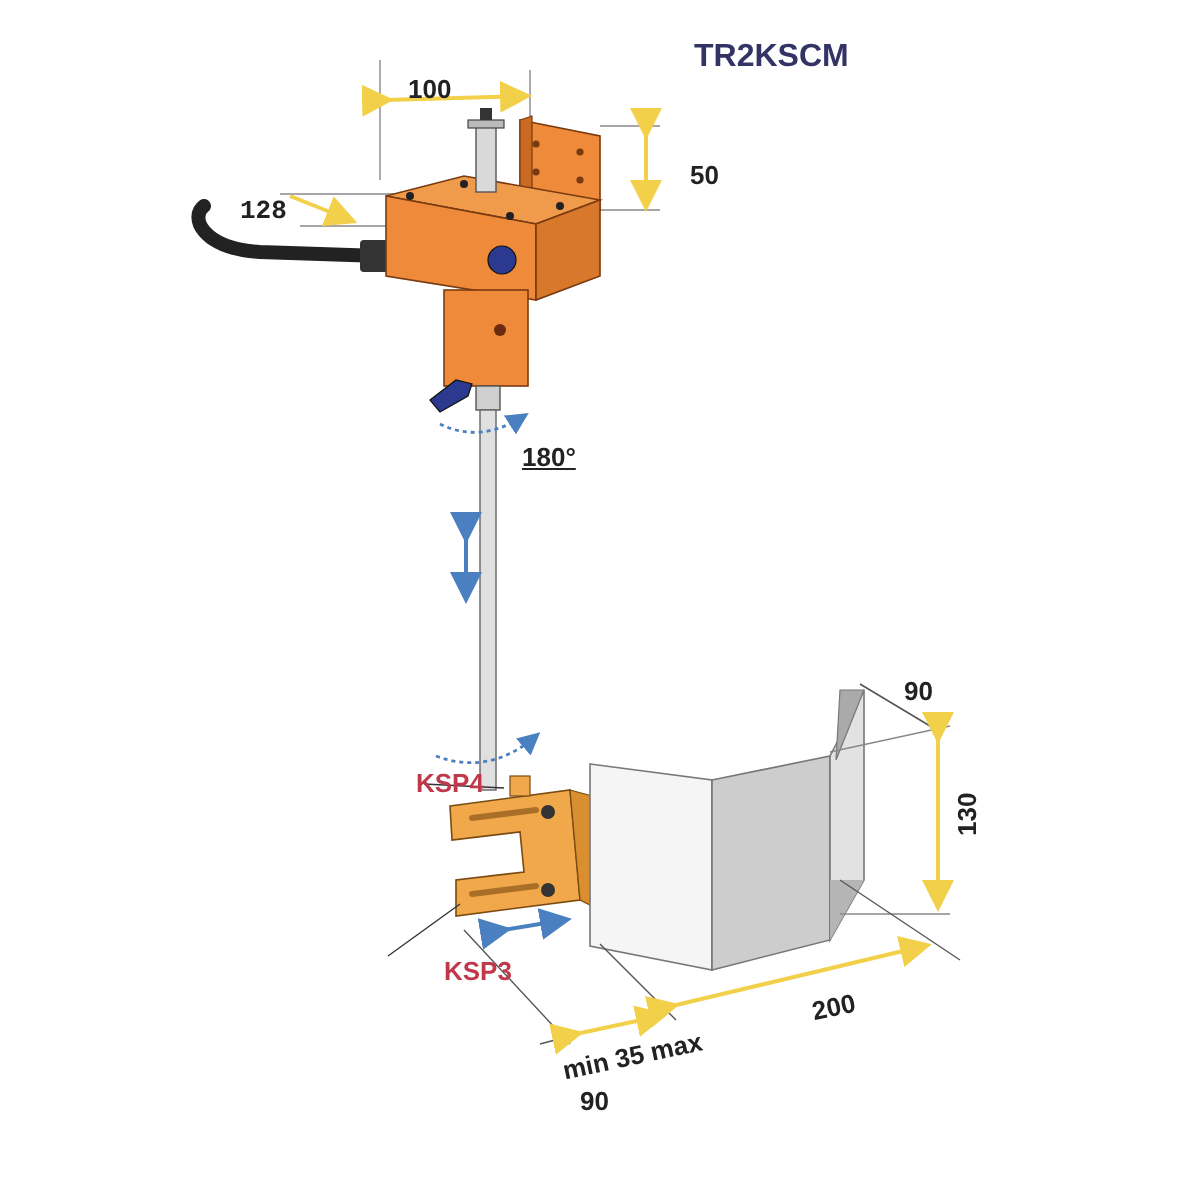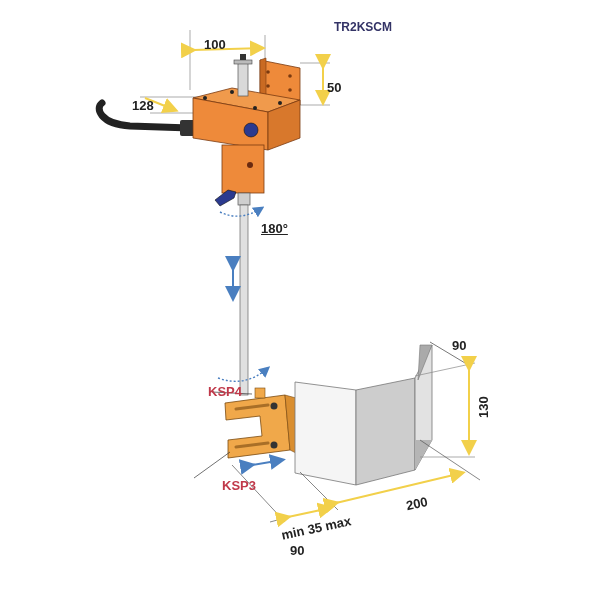--- a/index.html
+++ b/index.html
@@ -1,20 +1,20 @@
 <!DOCTYPE html>
 <html><head>
 <meta charset="utf-8">
 <style>
   html, body { margin: 0; padding: 0; background: #ffffff; }
   body { width: 600px; height: 600px; position: relative; overflow: hidden; font-family: "Liberation Sans", sans-serif; }
   svg { position: absolute; left: 0; top: 0; }
   .lbl { position: absolute; font-weight: bold; font-family: "Liberation Sans", sans-serif; white-space: nowrap; }
   .dim { color: #222222; font-size: 13px; }
-  .title { color: #333366; font-size: 12px; }
+  .title { color: #333366; font-size: 16px; margin-left: 13px; }
   .part { color: #c0394a; font-size: 13px; padding-left: 40px; }
 </style>
 </head>
 <body>
 
 <svg width="600" height="600" viewBox="0 0 600 600">
   <defs>
     <marker id="ya" markerWidth="8" markerHeight="8" refX="6" refY="4" orient="auto">
       <path d="M0,0 L8,4 L0,8 z" fill="#f2d04a"></path>
     </marker>
@@ -123,22 +123,22 @@
 
   <g>
     <line x1="232" y1="465" x2="285" y2="522" stroke="#555" stroke-width="0.7"></line>
     <line x1="270" y1="522" x2="285" y2="518" stroke="#555" stroke-width="0.7"></line>
     <line x1="288" y1="517" x2="330" y2="508" stroke="#f2d04a" stroke-width="2" marker-start="url(#ya)" marker-end="url(#ya)"></line>
   </g>
 </svg>
 
 <div class="lbl title" style="left:334px; top:20px;">TR2KSCM</div>
 <div class="lbl dim" style="left:204px; top:37px;">100</div>
-<div class="lbl dim" style="left:327px; top:80px;">50</div>
-<div class="lbl dim" style="left:132px; top:98px;">128</div>
+<div class="lbl dim" style="left:345px; top:80px;">50</div>
+<div class="lbl dim" style="left:120px; top:98px;font-family:Liberation Mono, monospace;">128</div>
 <div class="lbl dim" style="left:261px; top:221px;text-decoration:underline;">180°</div>
 <div class="lbl dim" style="left:452px; top:338px;">90</div>
 <div class="lbl dim" style="left:476px; top:418px; transform:rotate(-90deg); transform-origin:left top;">130</div>
 <div class="lbl dim" style="left:406px; top:496px; transform:rotate(-12deg);">200</div>
 <div class="lbl dim" style="left:280px; top:528px; transform:rotate(-12deg); transform-origin:left top;">min 35 max</div>
 <div class="lbl dim" style="left:290px; top:543px;">90</div>
 <div class="lbl part" style="left:168px; top:384px;">KSP4</div>
 <div class="lbl part" style="left:156px; top:478px;margin-left:26px;">KSP3</div>
 
 </body></html>

